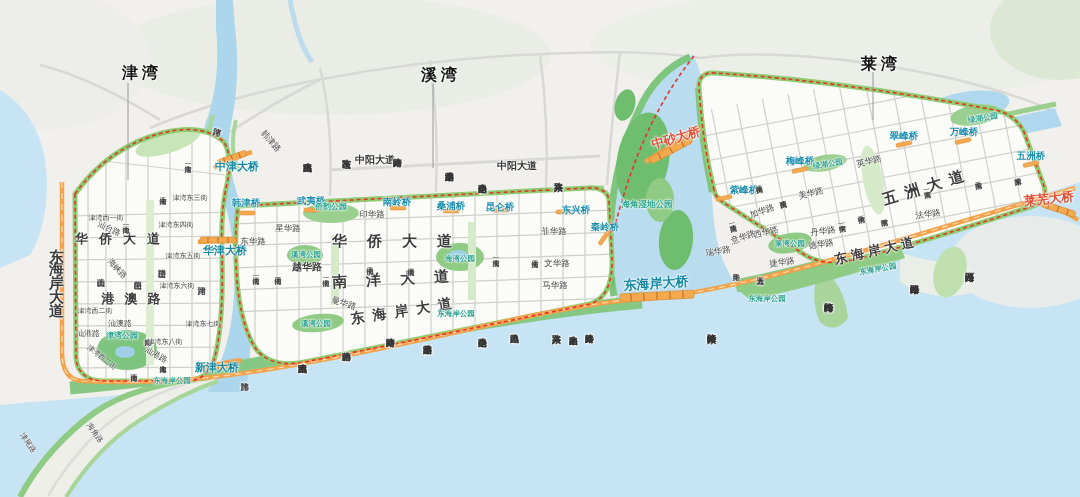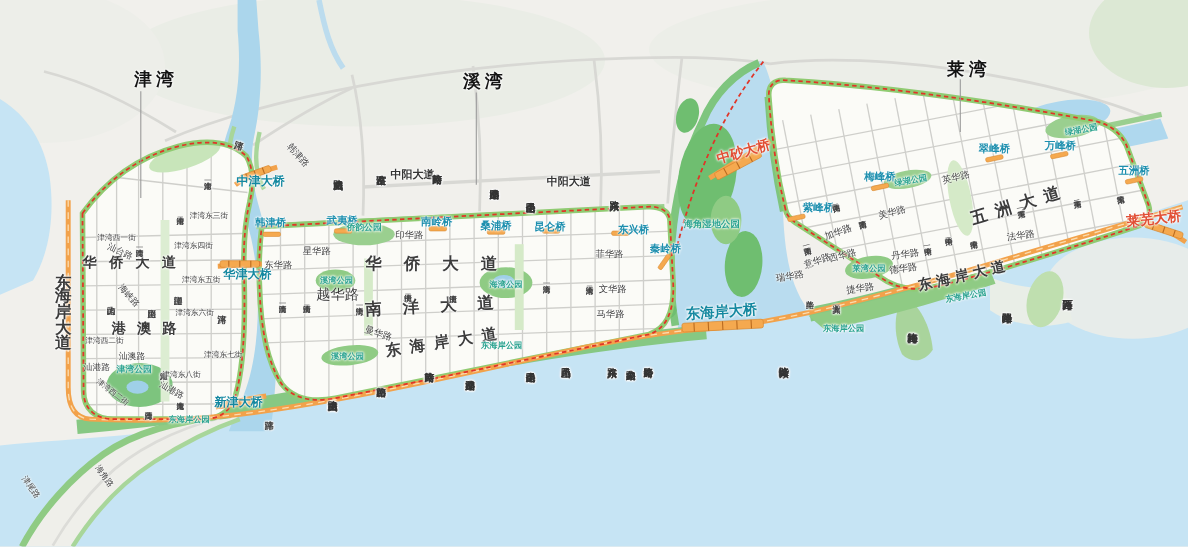--- a/index.html
+++ b/index.html
@@ -312,21 +312,21 @@
       <span class="lbl s-br" style="left: 311px; top: 201px; transform: translate(-50%, -50%);">武夷桥</span>
       <span class="lbl s-br" style="left: 397px; top: 202px; transform: translate(-50%, -50%);">南岭桥</span>
       <span class="lbl s-br" style="left: 451px; top: 206px; transform: translate(-50%, -50%);">桑浦桥</span>
       <span class="lbl s-br" style="left: 500px; top: 207px; transform: translate(-50%, -50%);">昆仑桥</span>
       <span class="lbl s-br" style="left: 576px; top: 210px; transform: translate(-50%, -50%);">东兴桥</span>
       <span class="lbl s-br" style="left: 605px; top: 227px; transform: translate(-50%, -50%);">秦岭桥</span>
       <span class="lbl s-pk" style="left: 331px; top: 207px; transform: translate(-50%, -50%);">侨韵公园</span>
       <span class="lbl s-st" style="left: 253px; top: 217px; font-size: 8.5px; transform: translate(-50%, -50%); margin-top: 24px;">东华路</span>
       <span class="lbl s-st" style="left: 372px; top: 214px; font-size: 8.5px; transform: translate(-50%, -50%);">印华路</span>
       <span class="lbl s-st" style="left: 288px; top: 228px; font-size: 8.5px; transform: translate(-50%, -50%);">星华路</span>
-      <span class="lbl s-st" style="left: 307px; top: 267px; font-size: 13px; transform: translate(-50%, -50%);">越华路</span>
+      <span class="lbl s-st" style="left: 307px; top: 267px; font-size: 10px; transform: translate(-50%, -50%); font-weight: bold;">越华路</span>
       <span class="lbl s-pk" style="left: 306px; top: 255px; font-size: 7.5px; transform: translate(-50%, -50%);">溪湾公园</span>
       <span class="lbl s-pk" style="left: 316px; top: 324px; font-size: 7.5px; transform: translate(-50%, -50%);">溪湾公园</span>
       <span class="lbl s-pk" style="left: 460px; top: 259px; font-size: 7.5px; transform: translate(-50%, -50%);">海湾公园</span>
       <span class="lbl s-pk" style="left: 456px; top: 314px; font-size: 7.5px; transform: translate(-50%, -50%);">东海岸公园</span>
       <span class="lbl s-st vert" style="left: 256px; top: 272px; font-size: 7px; transform: translate(-50%, -50%);">溪湾西一街</span>
       <span class="lbl s-st vert" style="left: 278px; top: 272px; font-size: 7px; transform: translate(-50%, -50%);">溪湾西二街</span>
       <span class="lbl s-st vert" style="left: 326px; top: 274px; font-size: 7px; transform: translate(-50%, -50%);">溪湾中一街</span>
       <span class="lbl s-st vert" style="left: 370px; top: 262px; font-size: 7px; transform: translate(-50%, -50%);">溪湾中二街</span>
       <span class="lbl s-st vert" style="left: 411px; top: 263px; font-size: 7px; transform: translate(-50%, -50%);">溪湾中三街</span>
       <span class="lbl s-st vert" style="left: 496px; top: 254px; font-size: 7px; transform: translate(-50%, -50%);">溪湾东一街</span>

